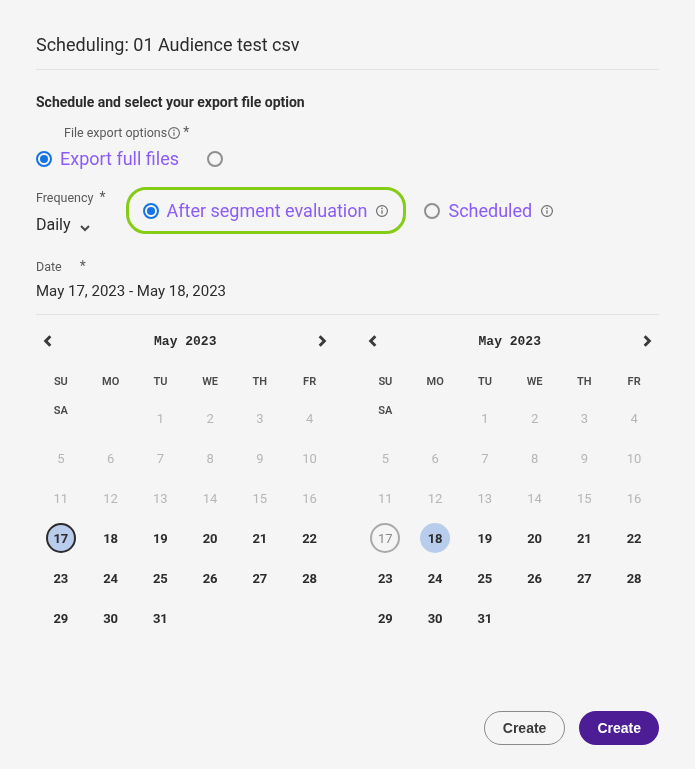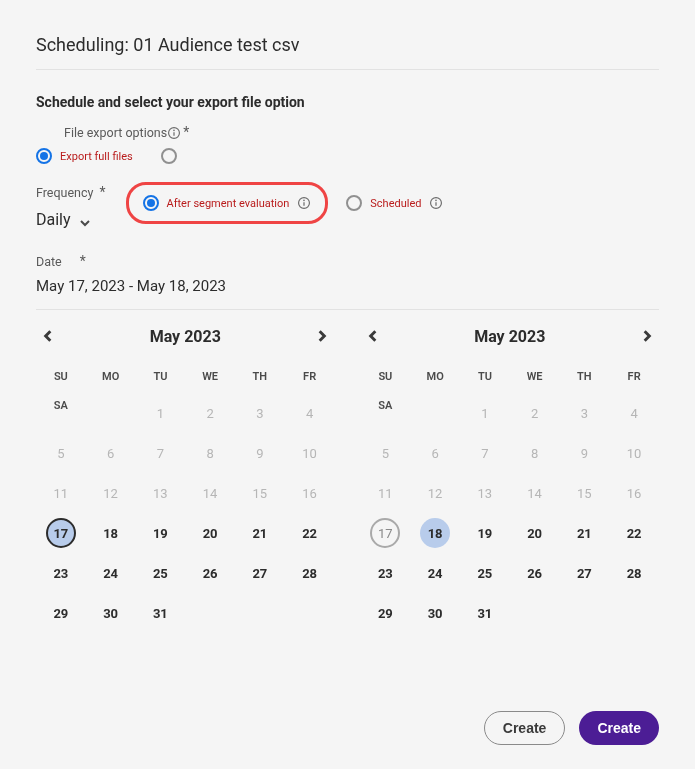--- a/index.html
+++ b/index.html
@@ -73,21 +73,21 @@
     border-color: #1473e6;
   }
   .radio.selected::after {
     content: "";
     position: absolute;
     top: 2px; left: 2px;
     width: 8px; height: 8px;
     background: #1473e6;
     border-radius: 50%;
   }
-  .radio-label { font-size: 11px; color:#b91c1c; }
+  .radio-label { font-size: 18px; color:#8b5cf6; }
   .freq-area {
     display: flex;
     align-items: flex-start;
     gap: 20px;
     margin-bottom: 24px;
   }
   .freq-left { display:flex; flex-direction:column; gap:6px; }
   .freq-label-row {
     display:flex; align-items:center; gap:4px;
     color:#5a5a5a; font-size:12.5px;
@@ -97,21 +97,21 @@
     cursor:pointer; font-size:16px; color:#2c2c2c;
     padding-top:4px;
   }
   .chevron-down { width:12px; height:12px; }
   .chevron-down svg { width:12px; height:12px; stroke:#4a4a4a; stroke-width:2; fill:none; }
   .freq-radio-group {
     display:flex; align-items:center; gap:18px;
     margin-top: -2px;
   }
   .highlight-pill {
-    border: 3px solid #ef4444;
+    border: 3px solid #84cc16;
     border-radius: 20px;
     padding: 10px 14px;
     display:flex; align-items:center; gap:8px;
   }
   .date-label-row {
     display:flex; align-items:center; gap:16px;
     color:#5a5a5a; font-size:12.5px;
     margin-bottom:8px;
   }
   .date-range {
@@ -126,21 +126,21 @@
   .cal-header {
     display:flex; align-items:center; justify-content:space-between;
     margin-bottom:16px;
   }
   .cal-nav {
     width:24px; height:24px;
     display:flex; align-items:center; justify-content:center;
     cursor:pointer;
   }
   .cal-nav svg { width:14px; height:14px; stroke:#3a3a3a; stroke-width:2.5; fill:none; }
-  .cal-title { font-size:16px; font-weight:700; }
+  .cal-title { font-size:13px; font-weight:700;font-family:Liberation Mono, monospace; }
   .cal-grid {
     display:grid;
     grid-template-columns: repeat(6, 1fr);
     text-align:center;
   }
   .dow {
     font-size:11px; font-weight:600; color:#4a4a4a;
     padding:6px 0 10px 0;
   }
   .day {

